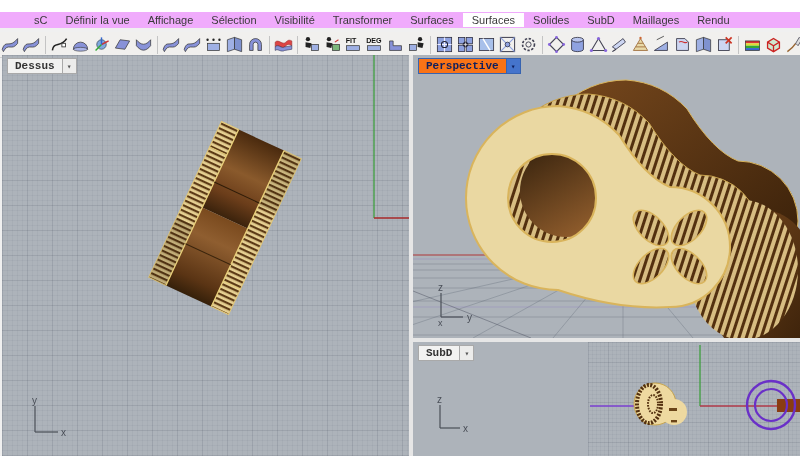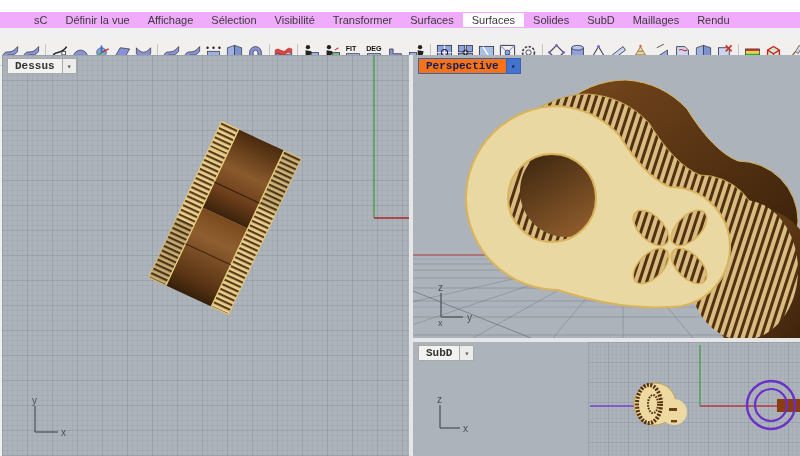--- a/index.html
+++ b/index.html
@@ -5,21 +5,21 @@
   html,body{margin:0;padding:0;}
   body{width:800px;height:456px;position:relative;overflow:hidden;
        font-family:"Liberation Sans",sans-serif;background:#f0f0f0;}
   
   .titlestrip{position:absolute;left:0;top:0;width:800px;height:12px;background:#ffffff;}
   .menubar{position:absolute;left:0;top:12px;width:800px;height:16px;background:#f0abfc;
            display:flex;align-items:center;white-space:nowrap;overflow:hidden;
            font-size:11px;color:#3a3a3a;padding-left:25px;}
   .mi{padding:1px 9px;cursor:default;}
   .mi.active{background:#ffffff;}
-  .toolbar{position:absolute;left:0;top:40px;width:800px;height:25px;background:#f1f0ee;
+  .toolbar{position:absolute;left:0;top:32px;width:800px;height:25px;background:#f1f0ee;
            border-bottom:1px solid #cfcfcf;display:flex;align-items:center;overflow:hidden;}
   .tbi{width:21px;height:21px;display:inline-flex;align-items:center;justify-content:center;flex:0 0 auto;}
   .tbsep{width:1px;height:18px;background:#c4c4c4;margin:0 3px;flex:0 0 auto;}
   
   .vp{position:absolute;background:#adb3ba;overflow:hidden;}
   .gridbg{position:absolute;inset:0;
     background-image:
       linear-gradient(rgba(60,70,85,.10) 1px,transparent 1px),
       linear-gradient(90deg,rgba(60,70,85,.10) 1px,transparent 1px),
       linear-gradient(rgba(60,70,85,.05) 1px,transparent 1px),

